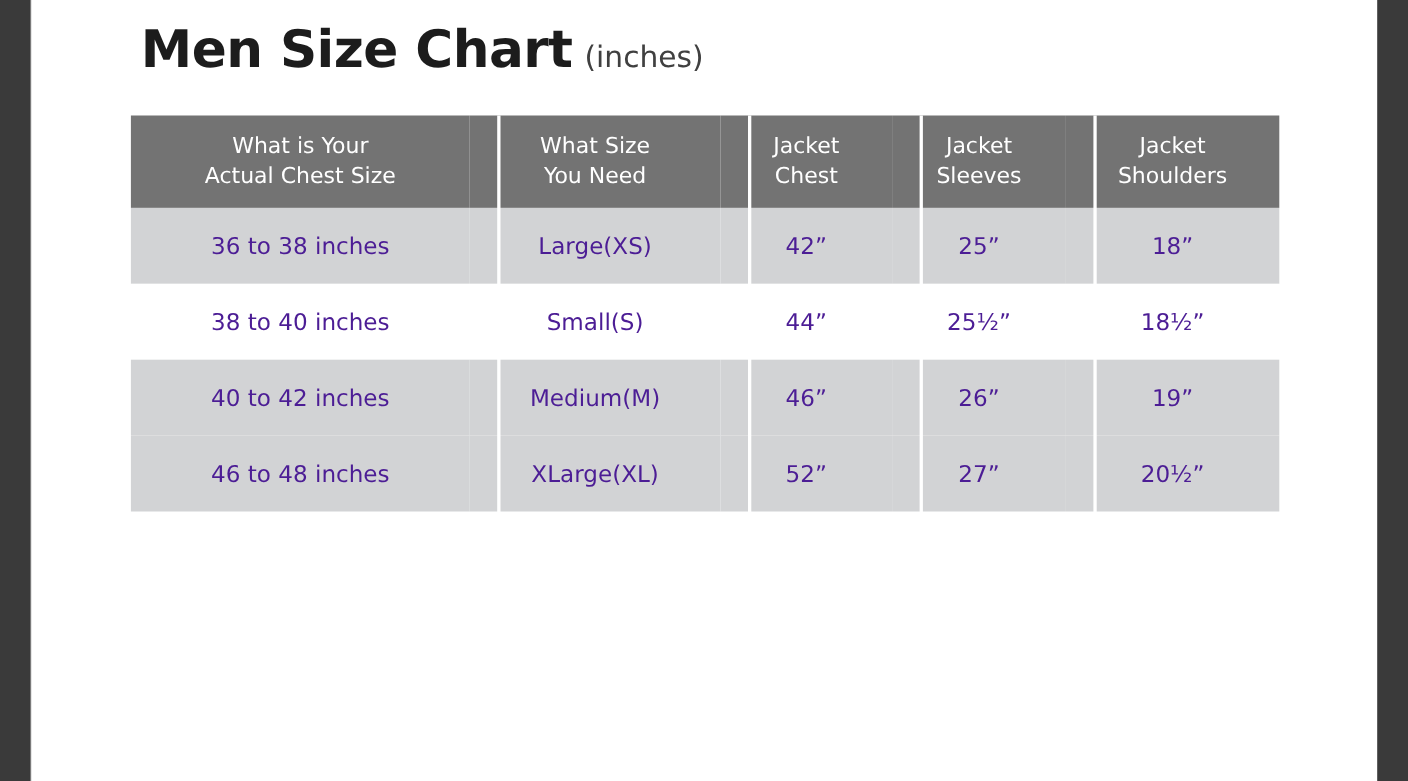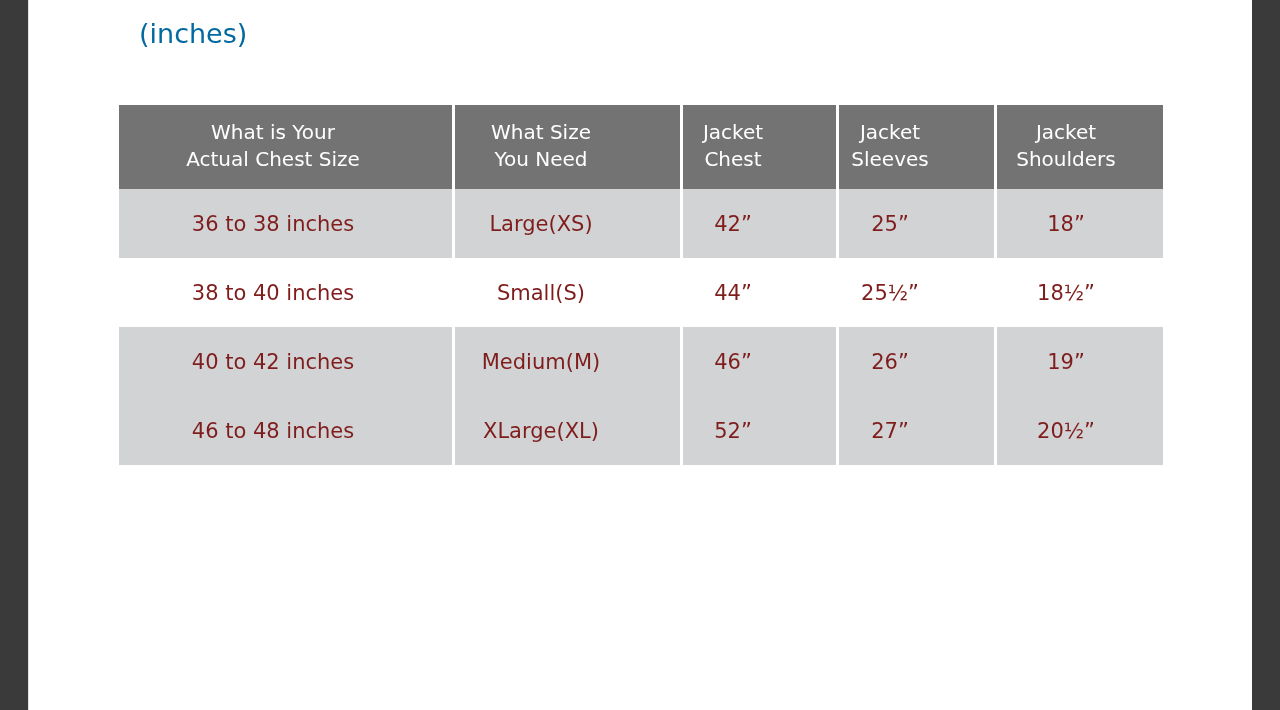--- a/index.html
+++ b/index.html
@@ -58,21 +58,21 @@
     font-family: "DejaVu Sans", sans-serif;
     font-size: 47px;
     font-weight: bold;
     color: #1c1c1c;
     letter-spacing: -0.5px;
   }
   .title-unit {
     font-family: "DejaVu Sans", sans-serif;
     font-size: 27px;
     font-weight: normal;
-    color: #0369a1;
+    color: #404040;
     margin-left: 11px;
   }
   table.size-chart {
     position: absolute;
     left: 91px;
     top: 105px;
     width: 1044px;
     border-collapse: separate;
     border-spacing: 0;
     table-layout: fixed;
@@ -86,21 +86,21 @@
     line-height: 1.35;
     padding: 14px 4px 16px 4px;
     text-align: center;
     vertical-align: middle;
     border: none;
   }
   table.size-chart th .l2 { display: block; }
   table.size-chart td {
     font-family: "DejaVu Sans", sans-serif;
     font-size: 21px;
-    color: #7f1d1d;
+    color: #4c1d95;
     text-align: center;
     vertical-align: middle;
     height: 69px;
     padding: 0 4px;
     border: none;
     position: relative;
   }
   tr.shaded td { background: #d2d3d5; }
   tr.plain td { background: #ffffff; }
   
@@ -125,20 +125,21 @@
 </head>
 <body>
 
 <div class="stage">
   <div class="band-left"></div>
   <div class="band-right"></div>
 
   <div class="sheet">
 
     <div class="title-row">
+      <span class="title-main">Men Size Chart</span>
       <span class="title-unit">(inches)</span>
     </div>
 
     <table class="size-chart">
       <colgroup>
         <col class="col-chest">
         <col class="col-size">
         <col class="col-jc">
         <col class="col-js">
         <col class="col-jsh">

